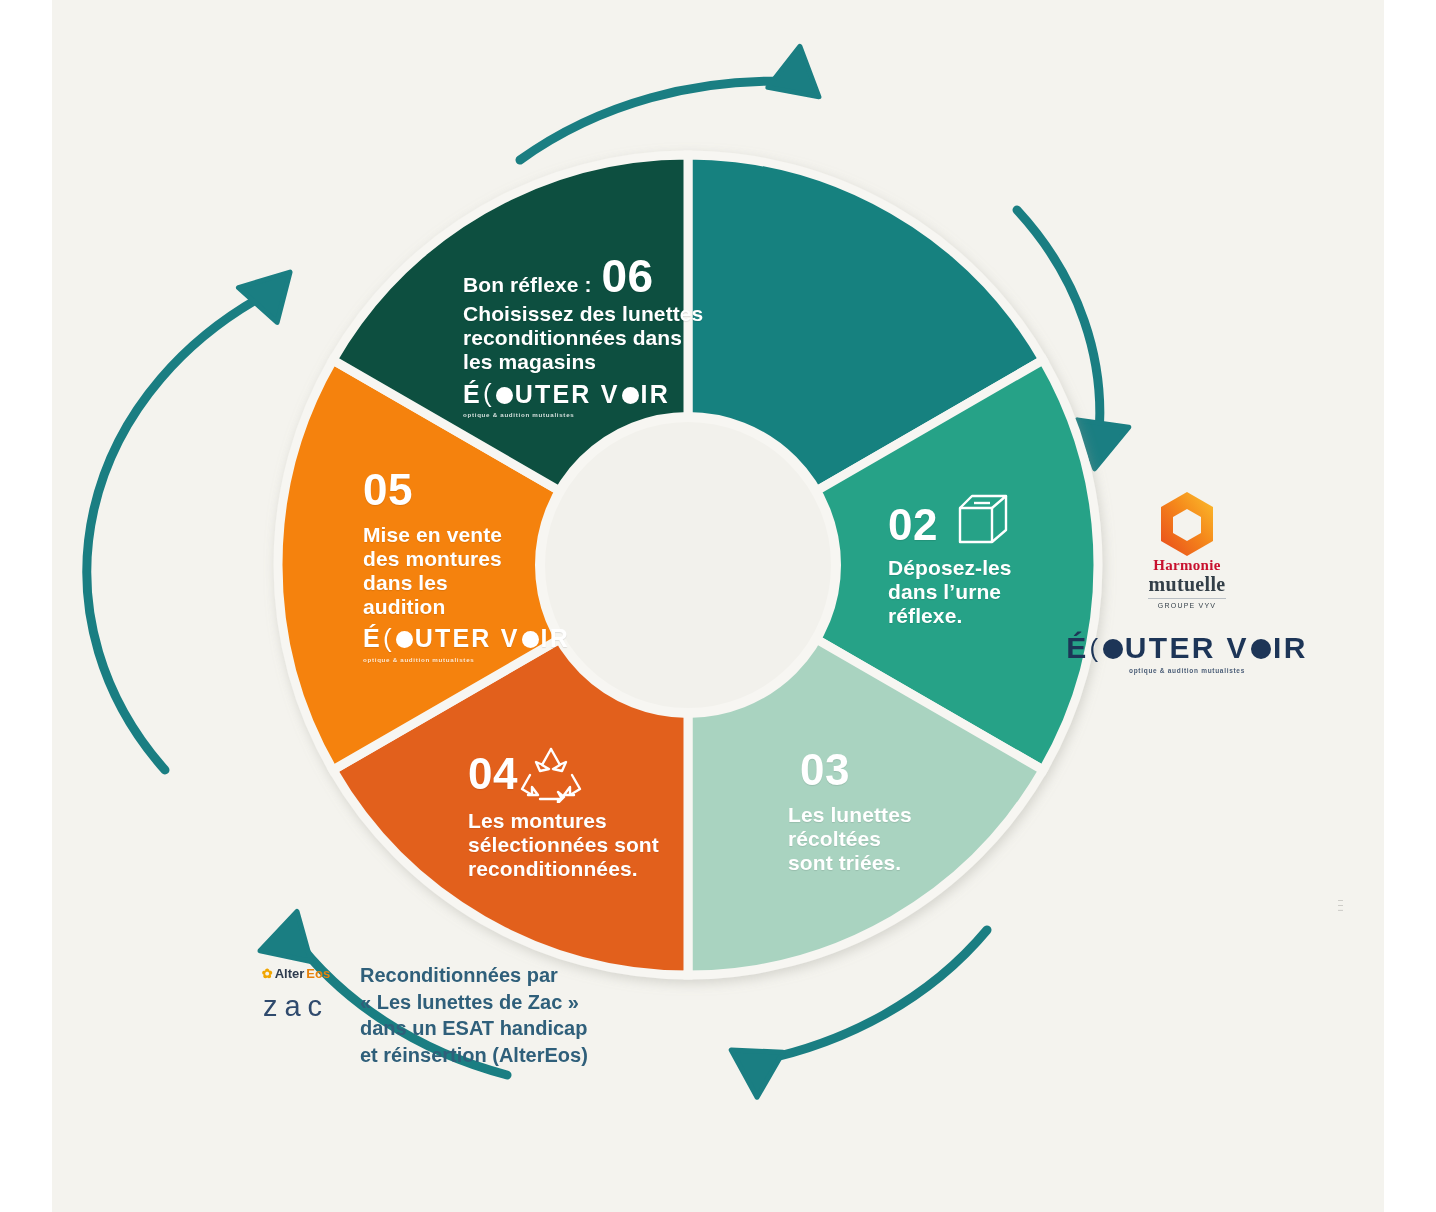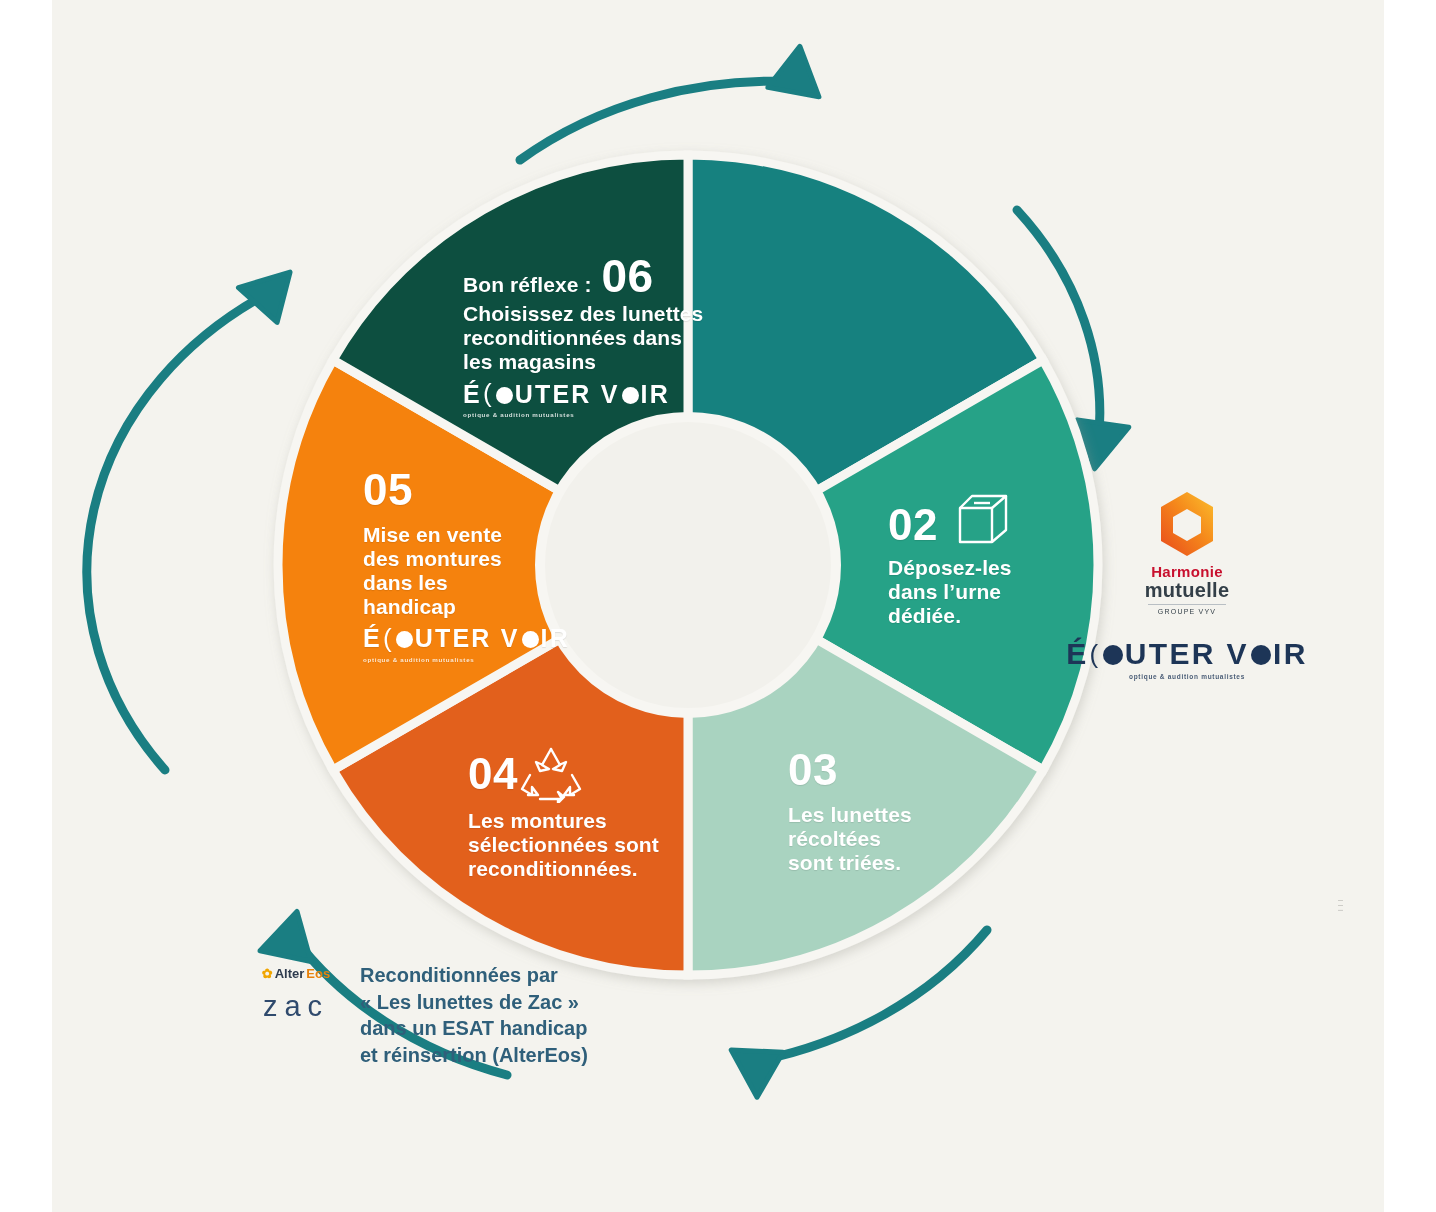--- a/index.html
+++ b/index.html
@@ -35,21 +35,21 @@
   }
 
   
   #seg1-text{left:455px;top:105px;width:260px;}
   #seg1-head{display:flex;align-items:center;gap:16px;margin-bottom:8px;}
   
   #seg2-text{left:620px;top:345px;width:215px;}
   #seg2-head{display:flex;align-items:flex-end;gap:14px;margin-bottom:6px;}
   
   #seg3-text{left:520px;top:600px;width:215px;}
-  #seg3-text .num{margin-bottom:8px;}
+  #seg3-text .num{margin-bottom:8px;margin-left:12px;}
   
   #seg4-text{left:200px;top:600px;width:280px;}
   #seg4-head{display:flex;align-items:center;margin-bottom:6px;}
   
   #seg5-text{left:95px;top:320px;width:230px;}
   #seg5-text .num{margin-bottom:8px;}
   
   #seg6-text{left:195px;top:105px;width:275px;}
   #seg6-head{display:flex;align-items:baseline;justify-content:flex-start;gap:10px;}
   #seg6-head .num{font-size:46px;}
@@ -65,21 +65,21 @@
   }
   .ev-o{
     display:inline-block;width:17px;height:17px;border-radius:50%;
     background:currentColor;position:relative;top:1px;margin:0 1px;
   }
   .ev-paren{font-size:26px;font-weight:400;}
 
   
   #logo-right{position:absolute;left:1010px;top:490px;width:250px;text-align:center;}
   .hm-hex{width:62px;height:68px;margin:0 auto;position:relative;}
-  .hm-word{margin-top:6px;line-height:1;}
+  .hm-word{line-height:1;font-family:Liberation Serif, serif;}
   .hm-harmonie{font-size:15px;font-weight:700;color:#c8102e;letter-spacing:.3px;filter:blur(.5px);}
   .hm-mutuelle{font-size:20px;font-weight:700;color:#333f48;letter-spacing:.3px;filter:blur(.5px);margin-top:1px;}
   .hm-rule{width:78px;height:1px;background:#b9bfc4;margin:4px auto 3px;}
   .hm-vyv{font-size:7px;color:#333f48;letter-spacing:1.2px;filter:blur(.4px);}
   #ev-right{margin-top:22px;color:#1d3557;}
   #ev-right .ev-word{font-size:30px;justify-content:center;letter-spacing:2.4px;}
   #ev-right .ev-o{width:20px;height:20px;}
   #ev-right .ev-sub{font-size:6.5px;text-align:center;}
 
   
@@ -160,21 +160,21 @@
             <g fill="none" stroke="#ffffff" stroke-width="2.4" stroke-linejoin="round">
               <path d="M8,18 L40,18 L40,52 L8,52 Z"></path>
               <path d="M8,18 L20,6 L54,6 L40,18"></path>
               <path d="M54,6 L54,40 L40,52"></path>
               <path d="M22,13 L38,13"></path>
             </g>
           </svg>
         </div>
         <div class="body">Déposez-les</div>
         <div class="body">dans l’urne</div>
-        <div class="body">dédiée.</div>
+        <div class="body">réflexe.</div>
       </div>
 
       <div class="seg-text" id="seg3-text">
         <div class="num">03</div>
         <div class="body">Les lunettes</div>
         <div class="body">récoltées</div>
         <div class="body">sont triées.</div>
       </div>
 
       <div class="seg-text" id="seg4-text">
@@ -193,21 +193,21 @@
         <div class="body">Les montures</div>
         <div class="body">sélectionnées sont</div>
         <div class="body">reconditionnées.</div>
       </div>
 
       <div class="seg-text" id="seg5-text">
         <div class="num">05</div>
         <div class="body">Mise en vente</div>
         <div class="body">des montures</div>
         <div class="body">dans les</div>
-        <div class="body">handicap</div>
+        <div class="body">audition</div>
         <div class="ev-lockup">
           <div class="ev-word">
             <span>É</span>
             <span class="ev-paren">(</span>
             <span class="ev-o"></span>
             <span>UTER V</span>
             <span class="ev-o"></span>
             <span>IR</span>
           </div>
           <div class="ev-sub">optique &amp; audition mutualistes</div>

